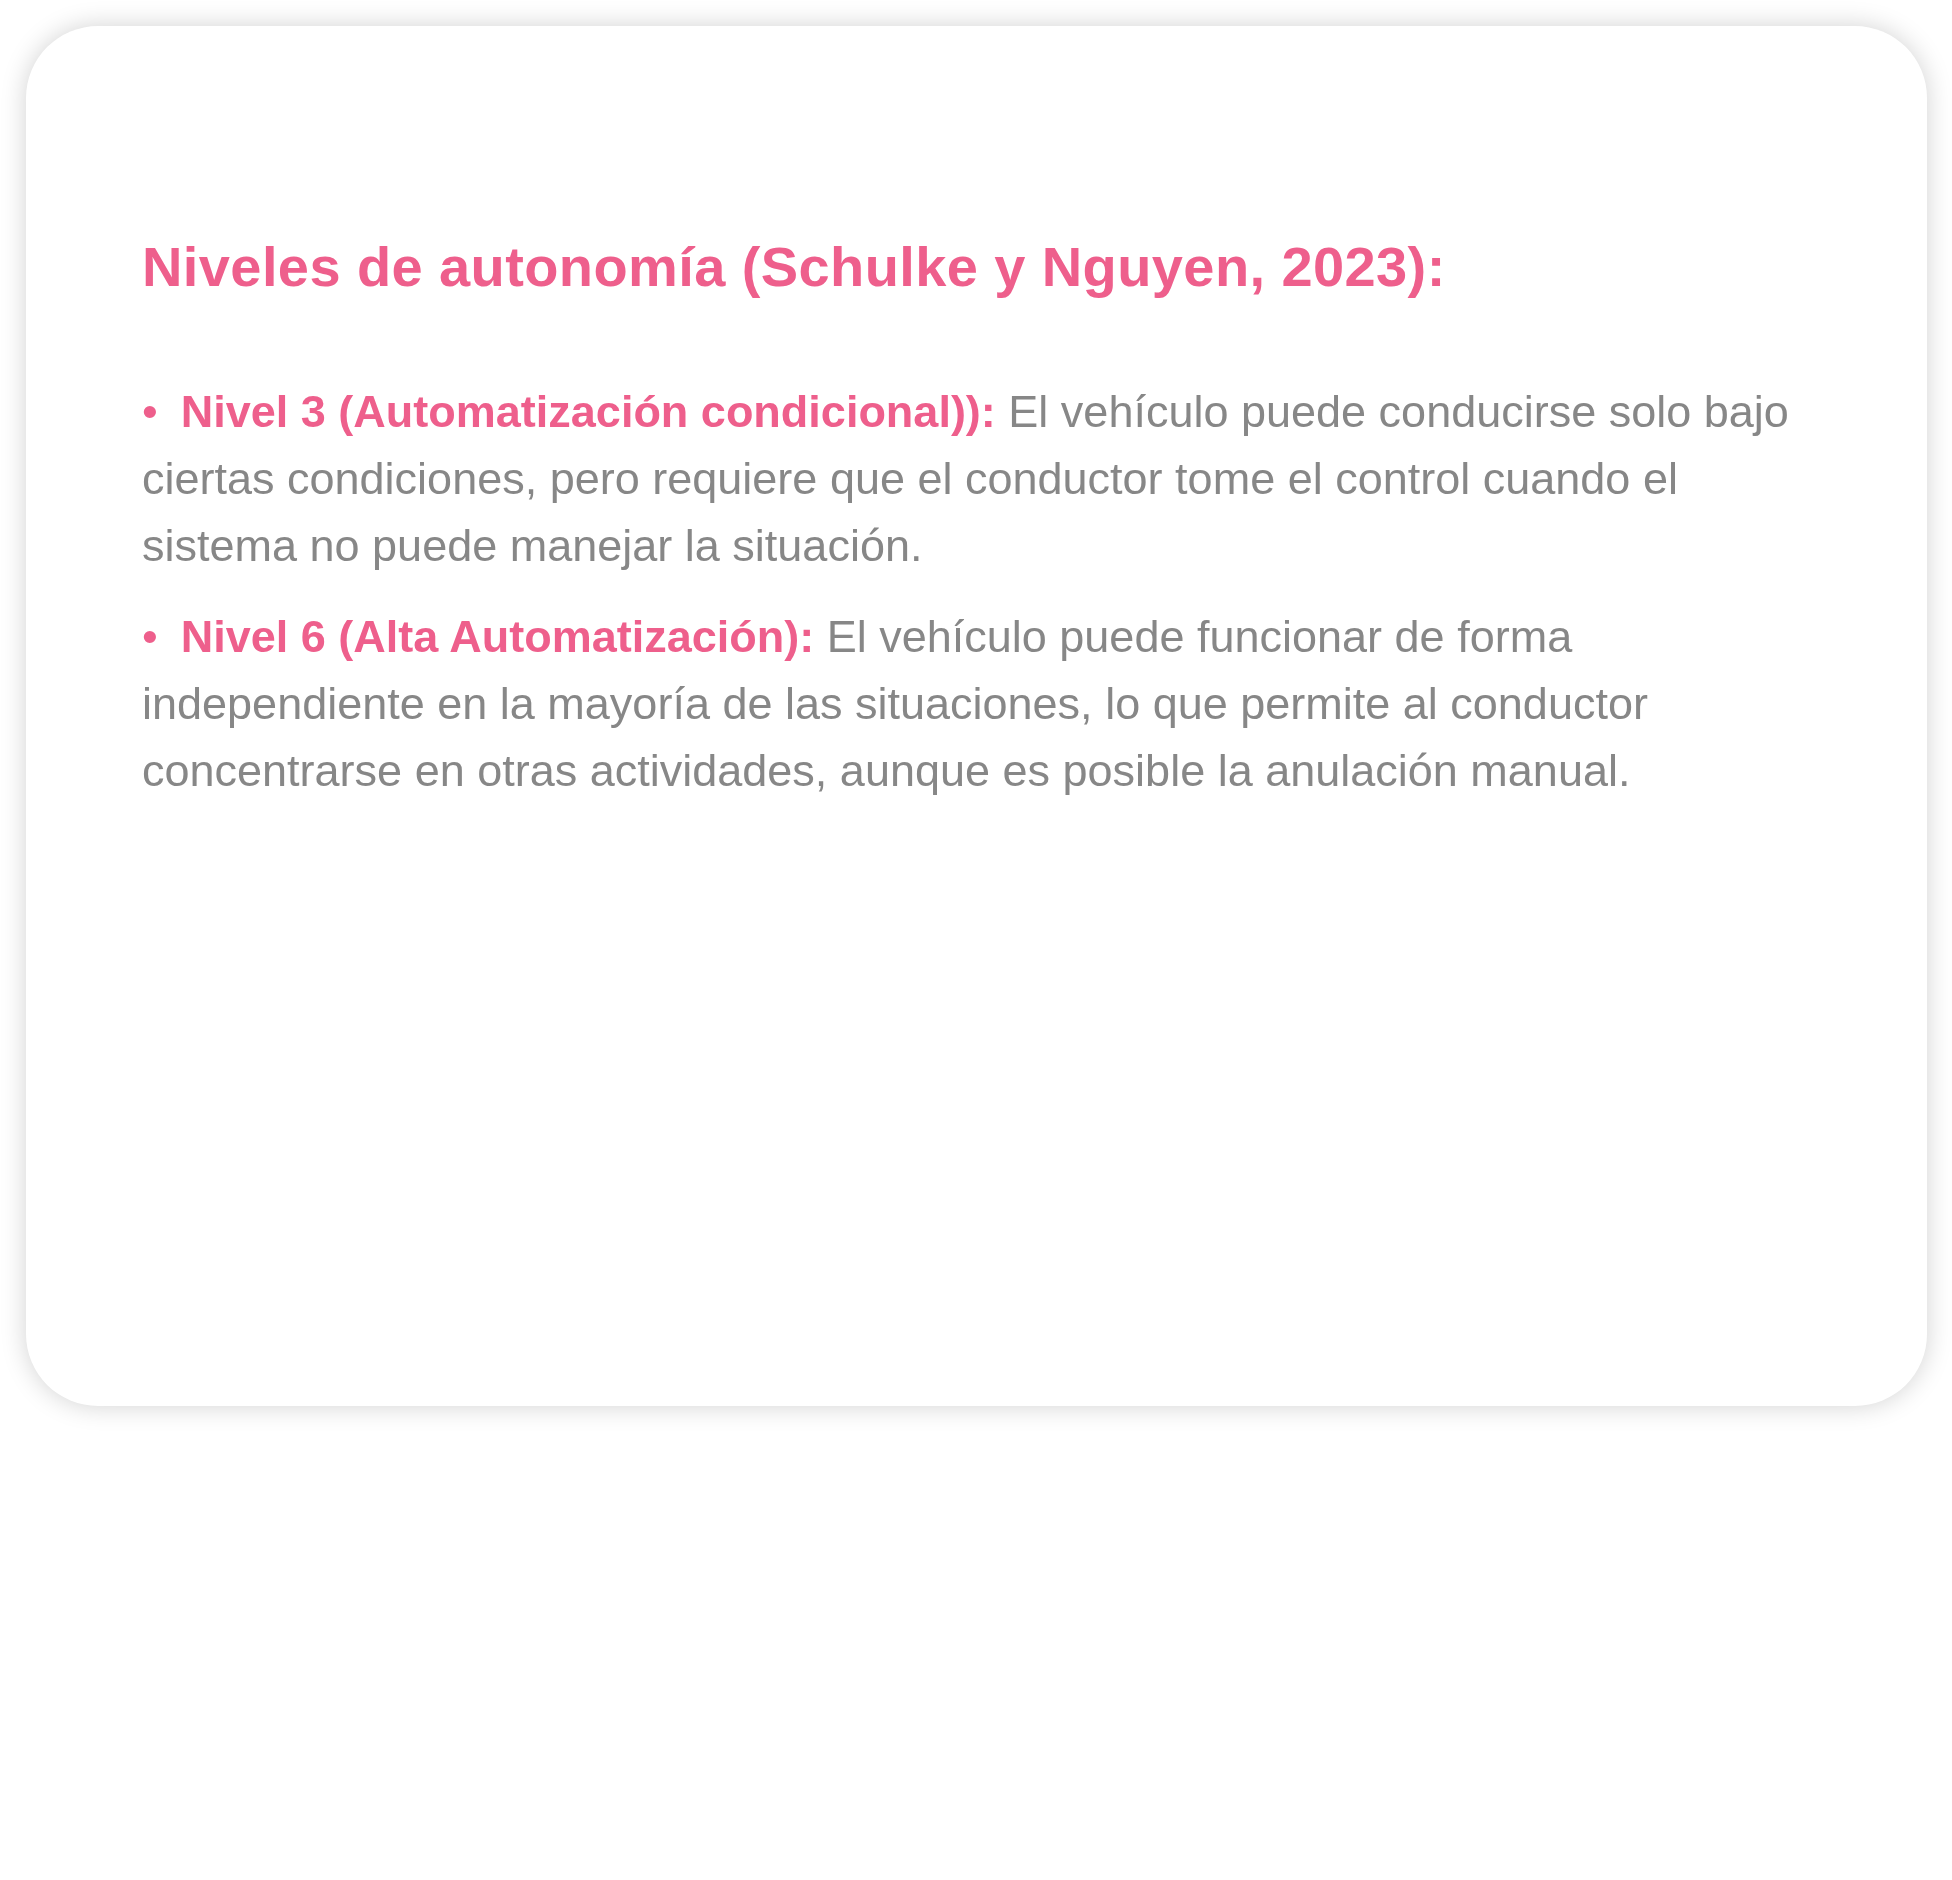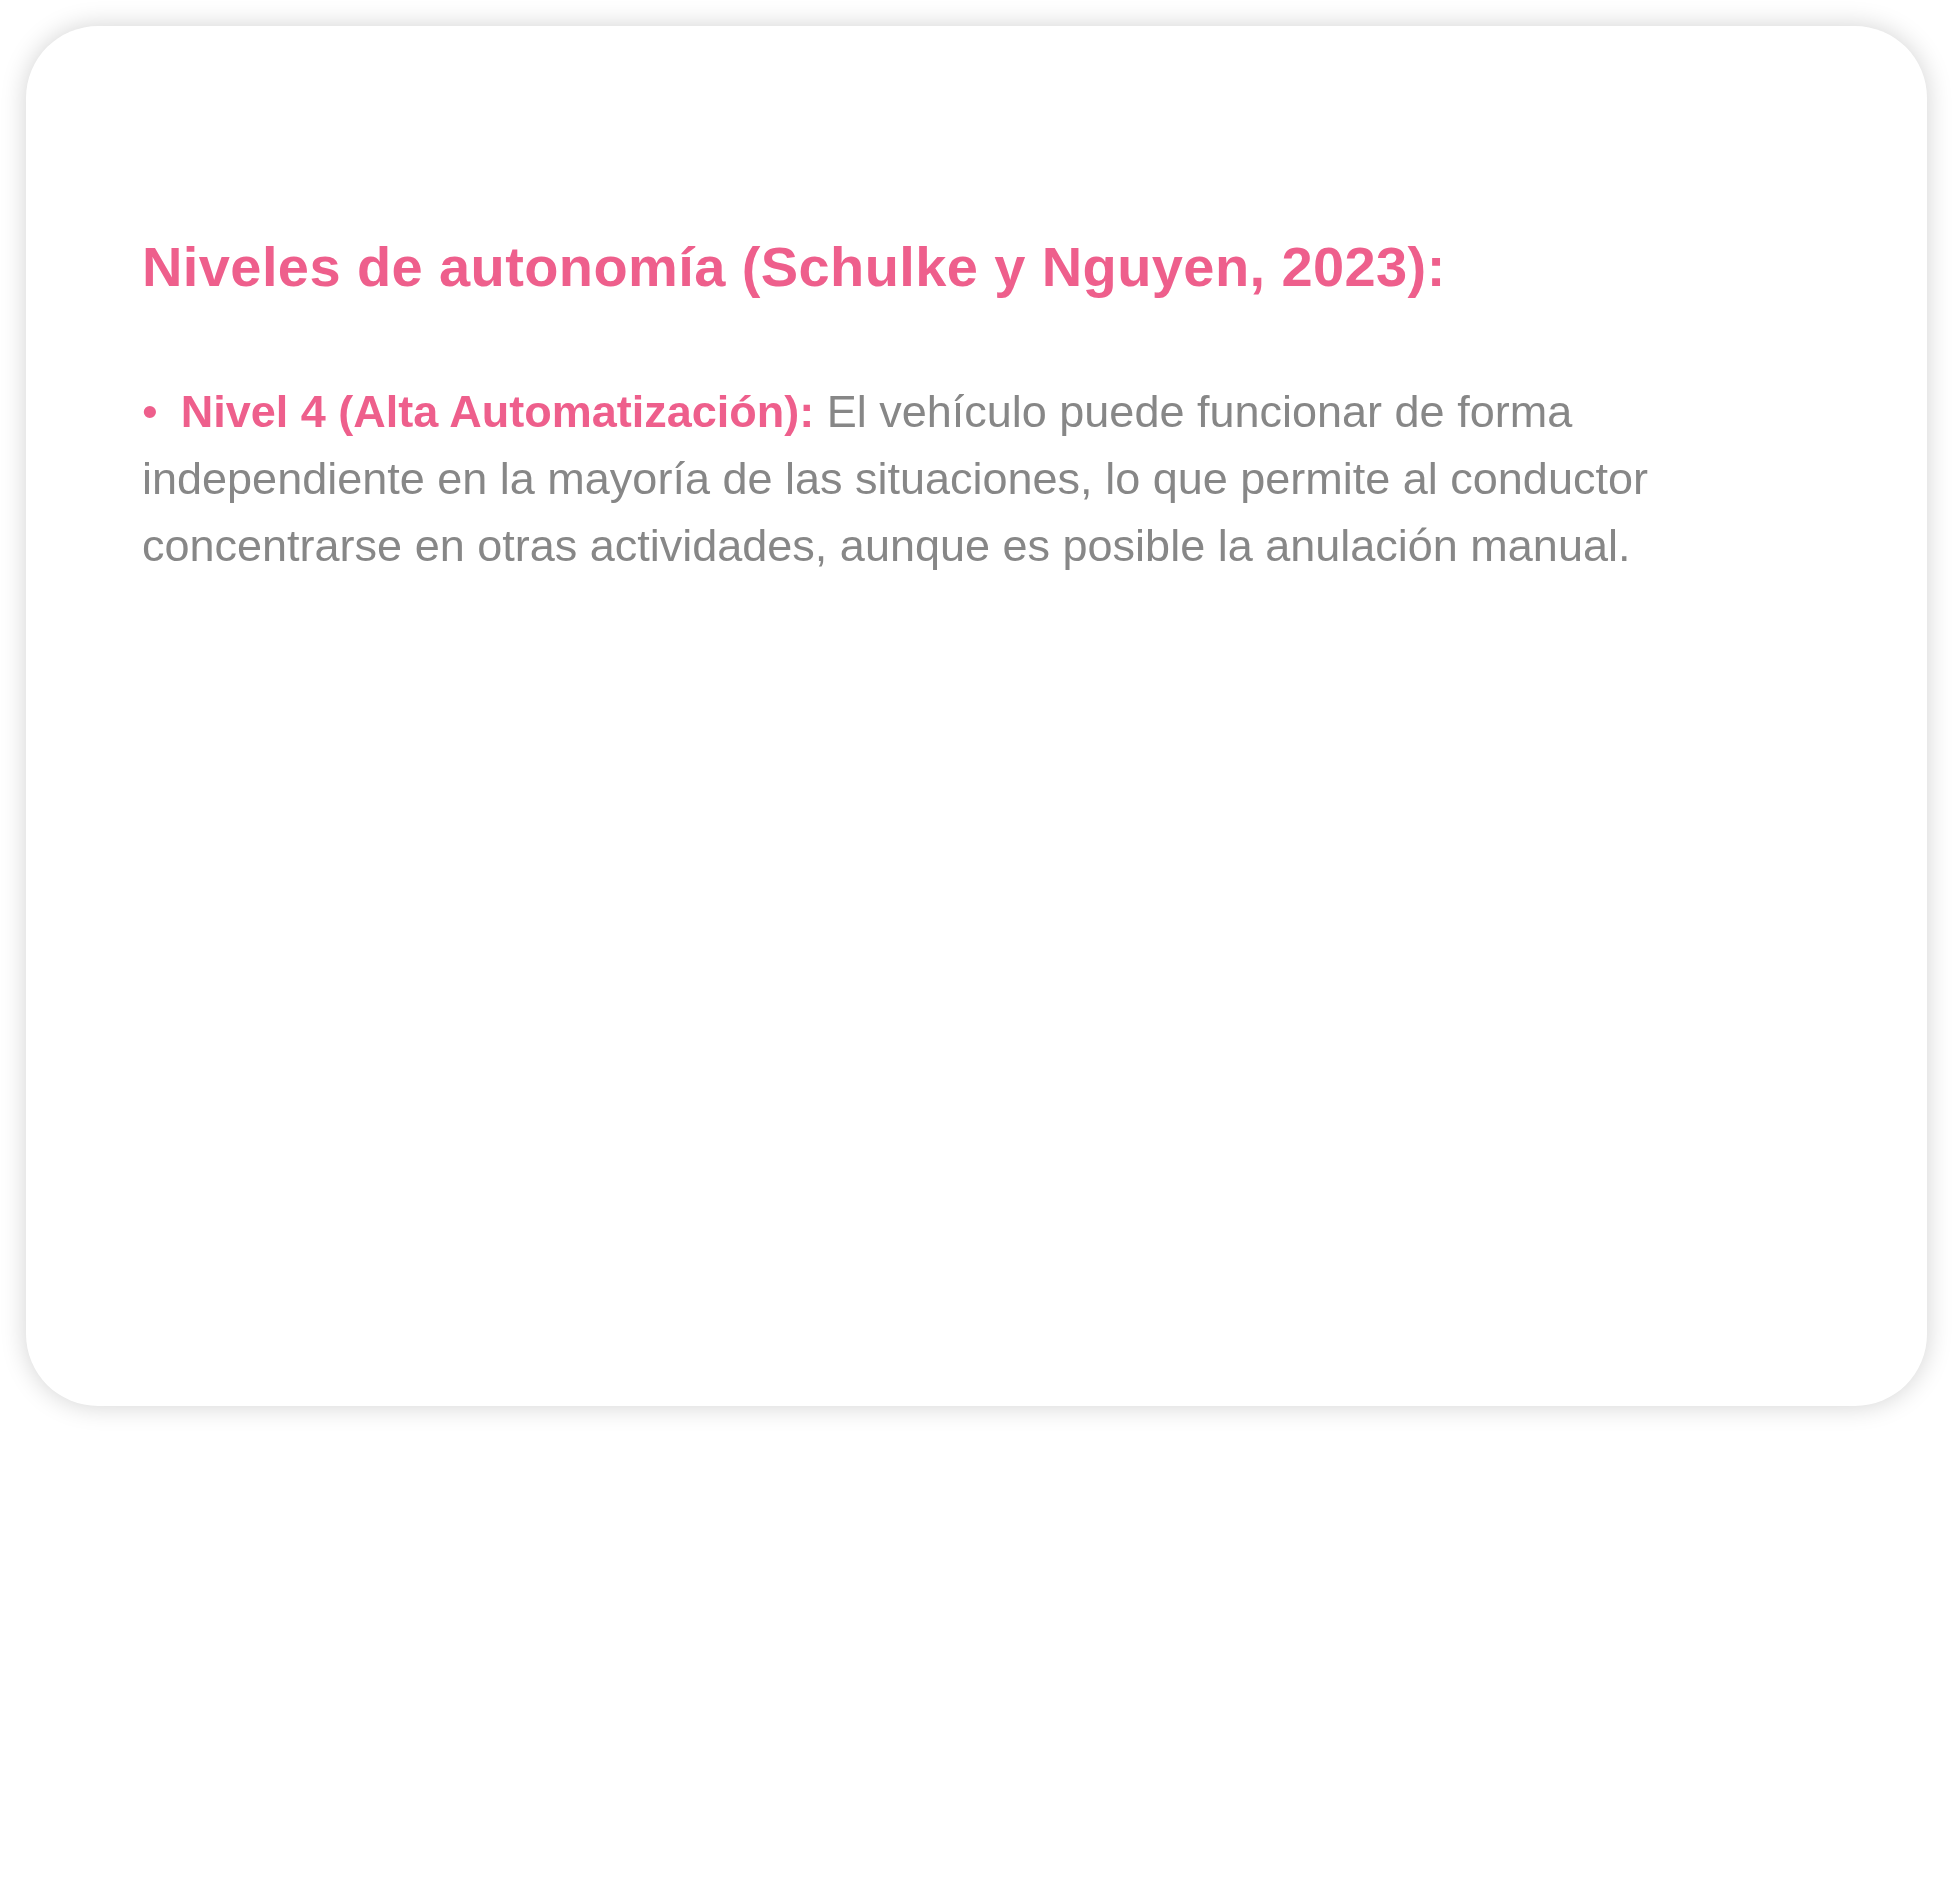--- a/index.html
+++ b/index.html
@@ -57,20 +57,21 @@
 <body>
 
 <div class="stage">
   <div class="card">
     <div class="content">
 
       <h1 class="title">Niveles de autonomía (Schulke y Nguyen, 2023):</h1>
 
 
 
+      <p class="bullet"><span class="dot">•</span><span class="lead">Nivel 3 (Automatización condicional)):</span> <span>El vehículo puede conducirse solo bajo ciertas condiciones, pero requiere que el conductor tome el control cuando el sistema no puede manejar la situación.</span></p>
 
-      <p class="bullet"><span class="dot">•</span><span class="lead">Nivel 4 (Alta Automatización):</span> <span>El vehículo puede funcionar de forma independiente en la mayoría de las situaciones, lo que permite al conductor concentrarse en otras actividades, aunque es posible la anulación manual.</span></p>
+      <p class="bullet"><span class="dot">•</span><span class="lead">Nivel 6 (Alta Automatización):</span> <span>El vehículo puede funcionar de forma independiente en la mayoría de las situaciones, lo que permite al conductor concentrarse en otras actividades, aunque es posible la anulación manual.</span></p>
 
 
     </div>
   </div>
 </div>
 
 
 </body></html>

